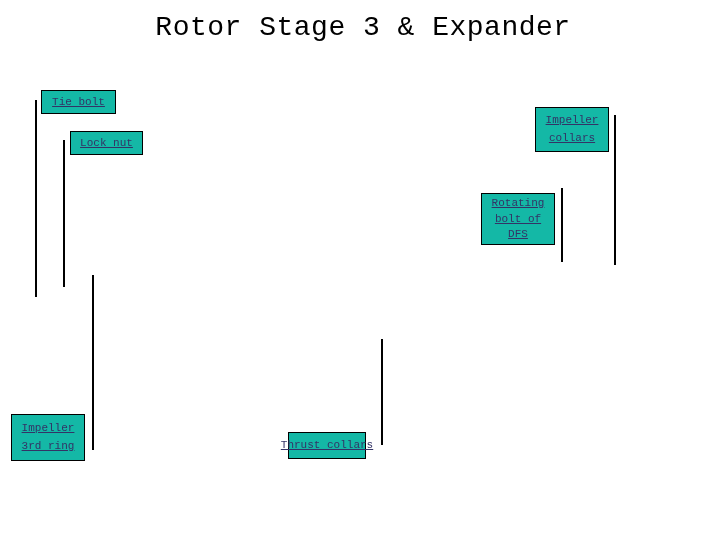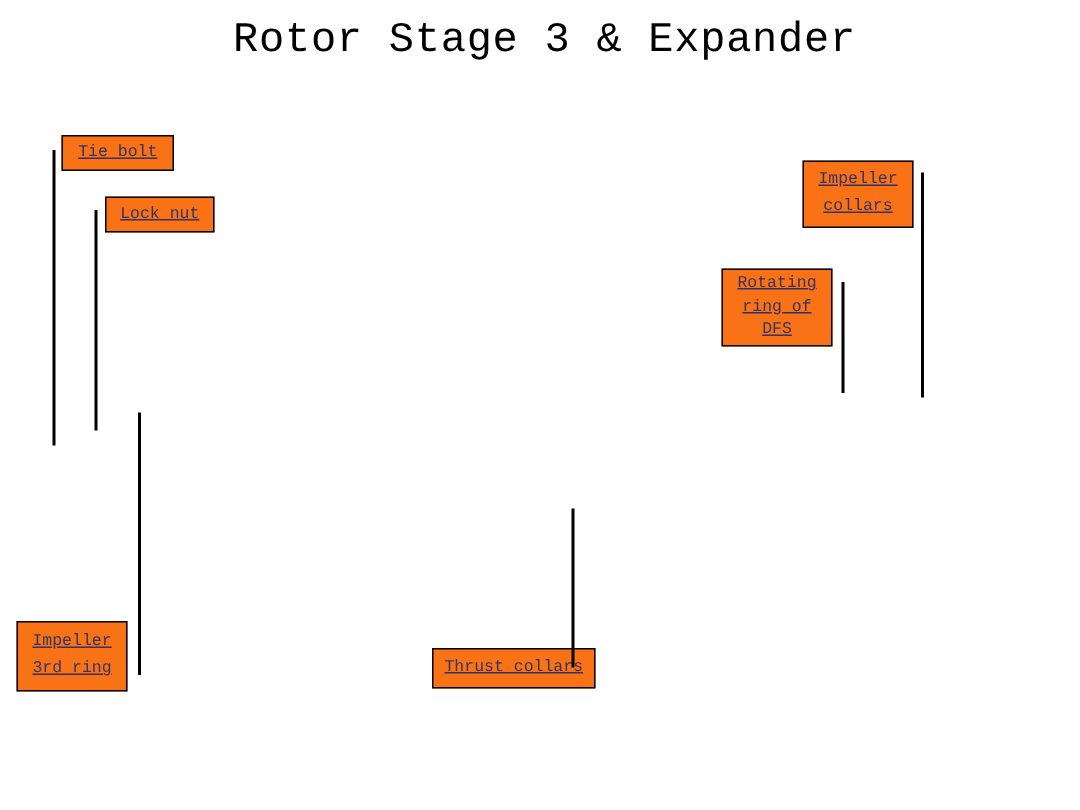--- a/index.html
+++ b/index.html
@@ -27,21 +27,21 @@
     color: #000000;
     letter-spacing: 0.5px;
   }
   .diagram-layer {
     position: absolute;
     inset: 0;
   }
   .callout {
     position: absolute;
     box-sizing: border-box;
-    background: #f97316;
+    background: #14b8a6;
     border: 1.5px solid #000000;
     display: flex;
     flex-direction: column;
     justify-content: space-evenly;
     align-items: center;
     text-align: center;
   }
   .callout-line {
     display: block;
     font-size: 11px;
@@ -66,30 +66,30 @@
       <div class="callout" style="left: 41px; top: 90px; width: 75px; height: 24px;">
         <span class="callout-line">Tie bolt</span>
       </div>
       <div class="callout" style="left: 70px; top: 131px; width: 73px; height: 24px;">
         <span class="callout-line">Lock nut</span>
       </div>
       <div class="callout" style="left: 535px; top: 107px; width: 74px; height: 45px;">
         <span class="callout-line">Impeller</span>
         <span class="callout-line">collars</span>
       </div>
-      <div class="callout" style="left: 481px; top: 179px; width: 74px; height: 52px;">
+      <div class="callout" style="left: 481px; top: 193px; width: 74px; height: 52px;">
         <span class="callout-line">Rotating</span>
-        <span class="callout-line">ring of</span>
+        <span class="callout-line">bolt of</span>
         <span class="callout-line">DFS</span>
       </div>
       <div class="callout" style="left: 11px; top: 414px; width: 74px; height: 47px;">
         <span class="callout-line">Impeller</span>
         <span class="callout-line">3rd ring</span>
       </div>
-      <div class="callout" style="left: 288px; top: 432px; width: 109px; height: 27px;">
+      <div class="callout" style="left: 288px; top: 432px; width: 78px; height: 27px;">
         <span class="callout-line">Thrust collars</span>
       </div>
       <div class="leader-line" style="left: 35px; top: 100px; height: 197px;"></div>
       <div class="leader-line" style="left: 63px; top: 140px; height: 147px;"></div>
       <div class="leader-line" style="left: 92px; top: 275px; height: 175px;"></div>
       <div class="leader-line" style="left: 614px; top: 115px; height: 150px;"></div>
       <div class="leader-line" style="left: 561px; top: 188px; height: 74px;"></div>
       <div class="leader-line" style="left: 381px; top: 339px; height: 106px;"></div>
     </div>
 </div>

